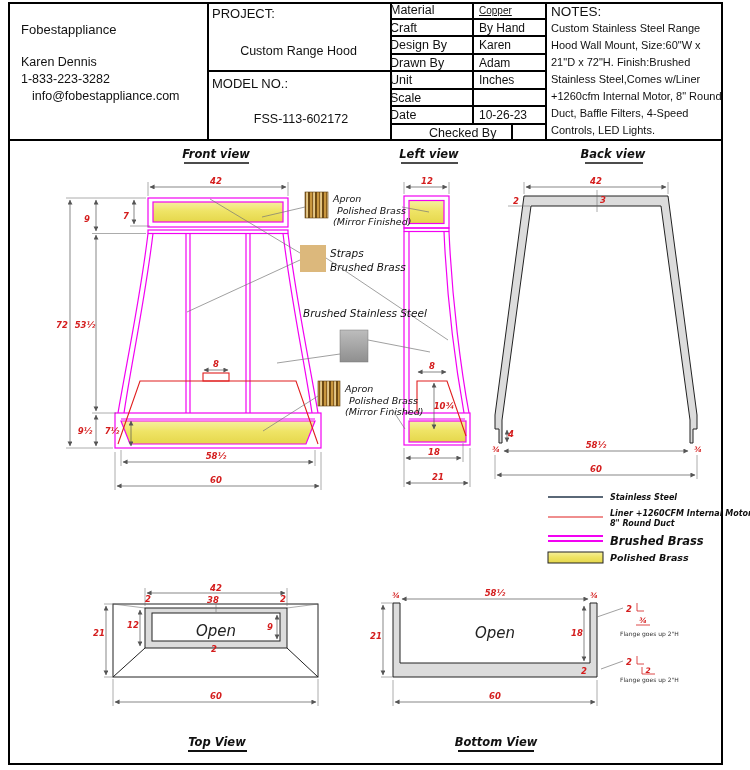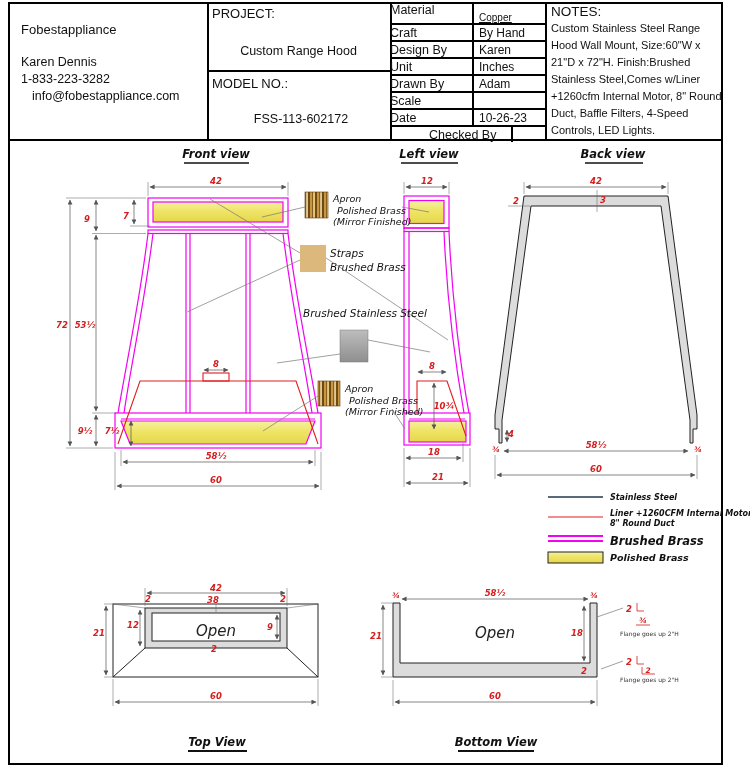--- a/index.html
+++ b/index.html
@@ -5,21 +5,21 @@
   html,body{margin:0;padding:0;background:#fff;}
   .page{position:relative;width:750px;height:770px;background:#fff;font-family:"Liberation Sans",sans-serif;color:#111;overflow:hidden;}
   .frame{position:absolute;left:8px;top:2px;width:715px;height:763px;border:2px solid #000;box-sizing:border-box;}
   .hline,.vline{position:absolute;background:#000;}
   .cell-text{position:absolute;white-space:nowrap;}
   .tb-table{position:absolute;left:390px;top:2px;width:155px;height:138px;display:flex;flex-direction:column;box-sizing:border-box;}
   .tb-row{flex:1;display:flex;border-bottom:2px solid #000;box-sizing:border-box;}
   .tb-row:last-child{border-bottom:none;margin-left:39px;}
   .tb-label{width:84px;border-right:2px solid #000;box-sizing:border-box;padding:1px 0 0 0;font-size:12.5px;}
   .tb-value{flex:1;padding:1px 0 0 5px;font-size:12px;}
-  .tb-value.small{font-size:10px;padding-top:10px;text-decoration:underline;}
+  .tb-value.small{font-size:10px;padding-top:3px;text-decoration:underline;}
   .notes-body{position:absolute;left:551px;top:20px;width:174px;font-size:11px;line-height:17px;}
   svg{position:absolute;left:0;top:140px;}
   
   .vt{fill:#111;font:italic 600 11.5px "DejaVu Sans",sans-serif;text-anchor:middle;}
   .dt{fill:#d41d1d;font:italic 600 8.5px "DejaVu Sans",sans-serif;text-anchor:middle;}
   .dts{fill:#d41d1d;font:italic 600 7.5px "DejaVu Sans",sans-serif;text-anchor:middle;}
   .lbl{fill:#111;font:italic 500 9.5px "DejaVu Sans",sans-serif;text-anchor:start;}
   .lbl-lg{fill:#111;font:italic 500 10.5px "DejaVu Sans",sans-serif;text-anchor:start;}
   .open-t{fill:#222;font:italic 500 15px "DejaVu Sans",sans-serif;text-anchor:middle;}
   .lg1{fill:#111;font:italic 700 8px "DejaVu Sans",sans-serif;text-anchor:start;}
@@ -65,26 +65,26 @@
       </div>
     <div class="tb-row">
         <div class="tb-label">Craft</div>
         <div class="tb-value">By Hand</div>
       </div>
     <div class="tb-row">
         <div class="tb-label">Design By</div>
         <div class="tb-value">Karen</div>
       </div>
     <div class="tb-row">
+        <div class="tb-label">Drawn By</div>
+        <div class="tb-value">Adam</div>
+      </div>
+    <div class="tb-row">
         <div class="tb-label">Unit</div>
         <div class="tb-value">Inches</div>
-      </div>
-    <div class="tb-row">
-        <div class="tb-label">Drawn By</div>
-        <div class="tb-value">Adam</div>
       </div>
     <div class="tb-row">
         <div class="tb-label">Scale</div>
         <div class="tb-value"></div>
       </div>
     <div class="tb-row">
         <div class="tb-label">Date</div>
         <div class="tb-value">10-26-23</div>
       </div>
     <div class="tb-row">

